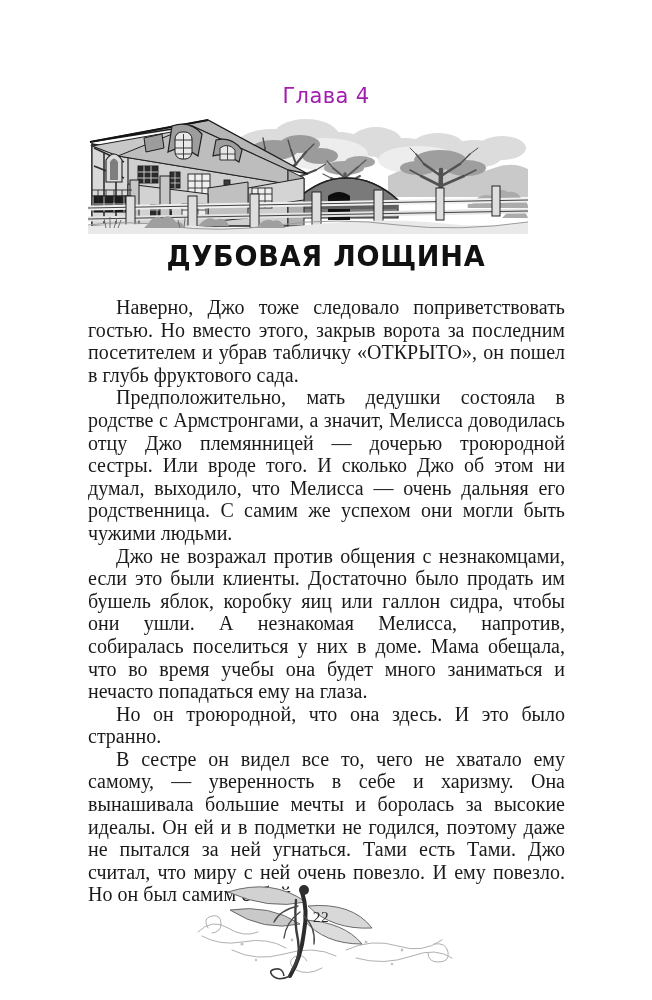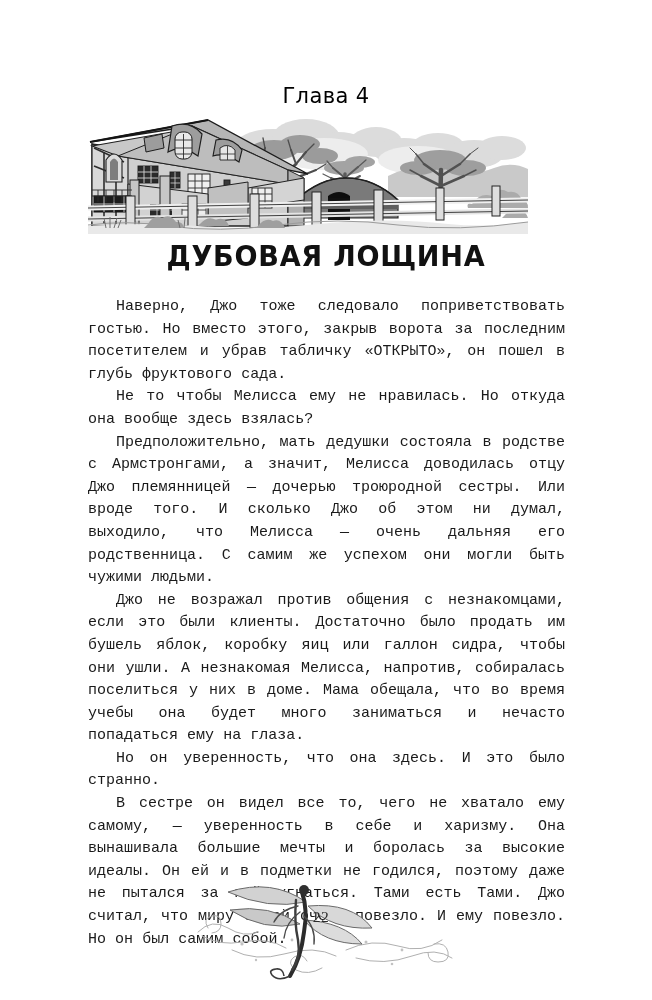--- a/index.html
+++ b/index.html
@@ -27,21 +27,21 @@
   .chapter-eyebrow {
     position: absolute;
     left: 0;
     right: 0;
     top: 84px;
     text-align: center;
     font-family: "DejaVu Sans", "Liberation Sans", sans-serif;
     font-size: 21px;
     font-weight: 400;
     letter-spacing: 0.4px;
-    color: #000000;
+    color: #a21caf;
   }
 
   
   .illustration-wrap {
     position: absolute;
     left: 88px;
     top: 104px;
     width: 440px;
     height: 130px;
   }
@@ -64,27 +64,26 @@
 
   
   .body-text {
     position: absolute;
     left: 88px;
     top: 296px;
     width: 477px;
   }
   .body-text p {
     margin: 0;
-    font-size: 15px;
+    font-size: 20px;
     line-height: 22.6px;
     text-align: justify;
     text-indent: 28px;
     hyphens: manual;
     word-spacing: 0.1px;
-    font-family: Liberation Mono, monospace;
   }
 
   
   .footer-ornament {
     position: absolute;
     left: 196px;
     top: 872px;
     width: 260px;
     height: 110px;
   }
@@ -328,24 +327,23 @@
         </g>
 
       </g>
     </svg>
   </div>
 
   <div class="chapter-title">ДУБОВАЯ ЛОЩИНА</div>
 
   <div class="body-text">
     <p>Наверно, Джо тоже следовало поприветствовать гостью. Но вместо этого, закрыв ворота за последним посетителем и убрав табличку «ОТКРЫТО», он пошел в глубь фруктового сада.</p>
-    <p>Не то чтобы Мелисса ему не нравилась. Но откуда она вообще здесь взялась?</p>
     <p>Предположительно, мать дедушки состояла в родстве с Армстронгами, а значит, Мелисса доводилась отцу Джо племянницей — дочерью троюродной сестры. Или вроде того. И сколько Джо об этом ни думал, выходило, что Мелисса — очень дальняя его родственница. С самим же успехом они могли быть чужими людьми.</p>
     <p>Джо не возражал против общения с незнакомцами, если это были клиенты. Достаточно было продать им бушель яблок, коробку яиц или галлон сидра, чтобы они ушли. А незнакомая Мелисса, напротив, собиралась поселиться у них в доме. Мама обещала, что во время учебы она будет много заниматься и нечасто попадаться ему на глаза.</p>
-    <p>Но он уверенность, что она здесь. И это было странно.</p>
+    <p>Но он троюродной, что она здесь. И это было странно.</p>
     <p>В сестре он видел все то, чего не хватало ему самому, — уверенность в себе и харизму. Она вынашивала большие мечты и боролась за высокие идеалы. Он ей и в подметки не годился, поэтому даже не пытался за ней угнаться. Тами есть Тами. Джо считал, что миру с ней очень повезло. И ему повезло. Но он был самим собой.</p>
   </div>
 
   <div class="footer-ornament">
     <svg width="260" height="110" viewBox="0 0 260 110" xmlns="http://www.w3.org/2000/svg">
       <g fill="none" stroke="#b0b0b0" stroke-width="1" stroke-linecap="round">
 
         <path d="M2 60 q14 -14 30 -4 q16 10 30 4"></path>
         <path d="M6 64 q18 10 40 6 q26 -5 44 6"></path>
         <path d="M12 56 q-6 -10 4 -12 q9 -2 9 8 q0 8 -9 9"></path>

